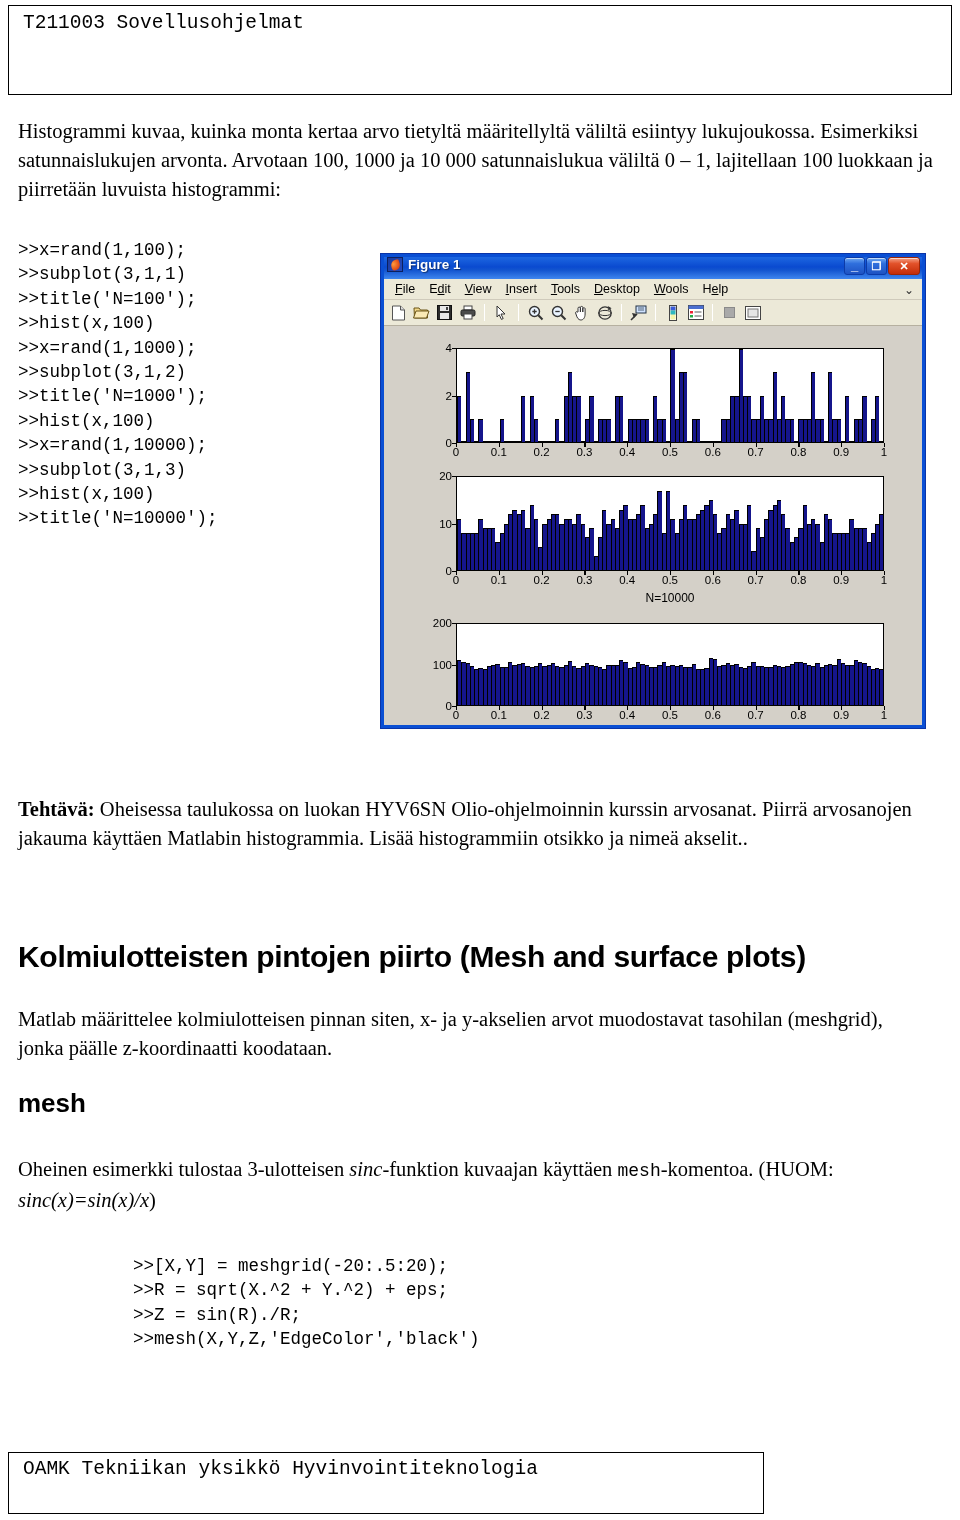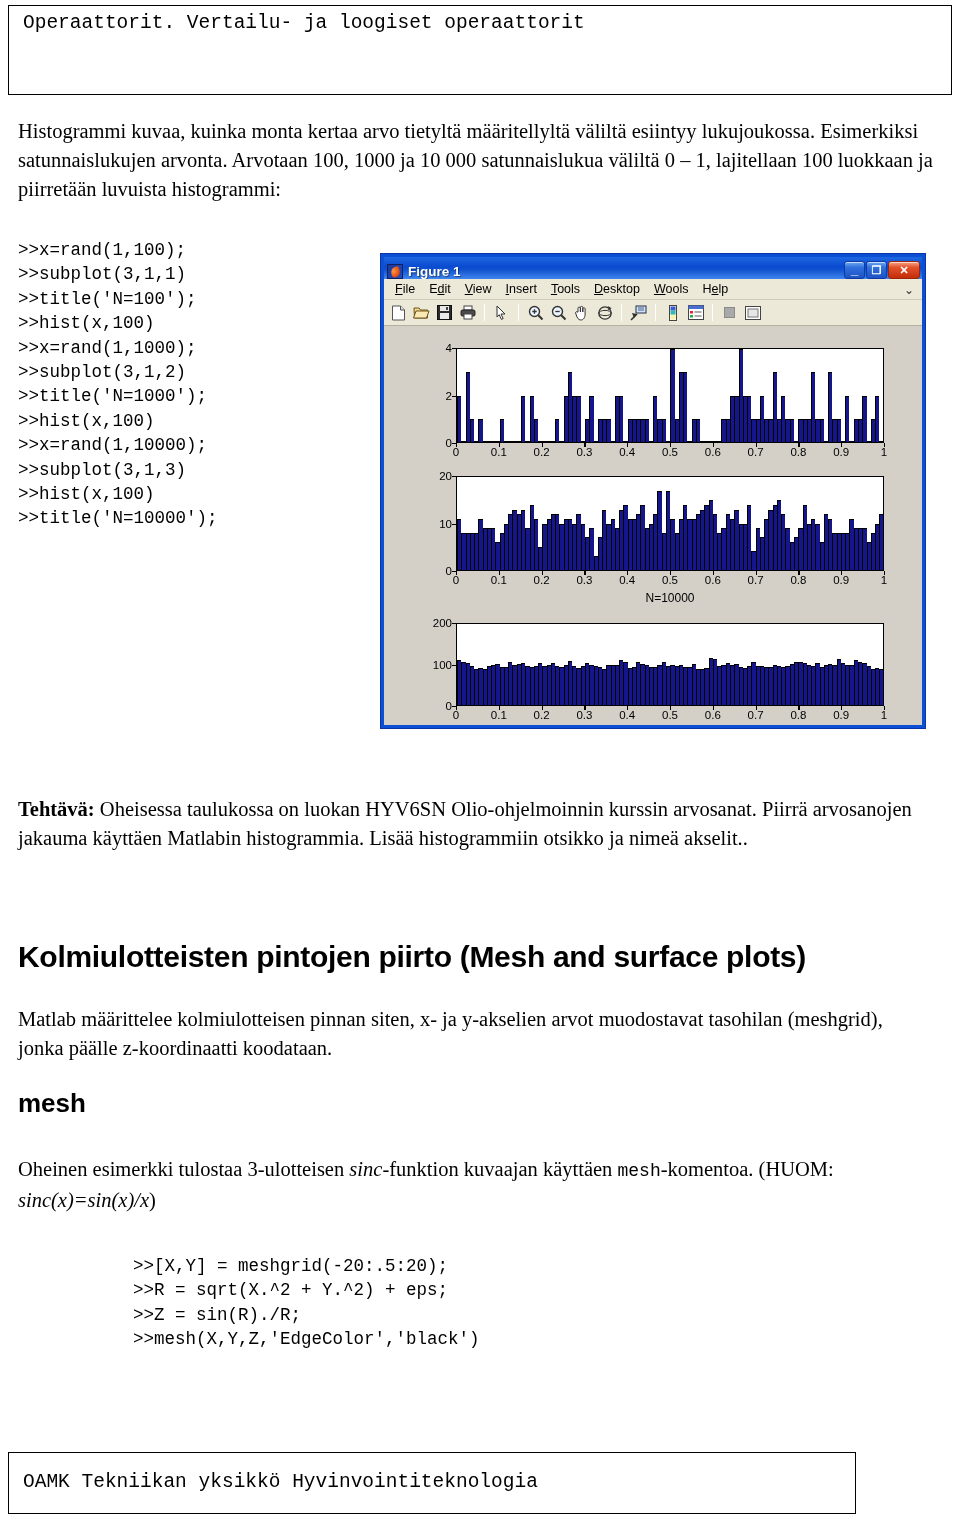--- a/index.html
+++ b/index.html
@@ -58,21 +58,21 @@
     left: 380px; top: 253px;
     width: 546px; height: 476px;
     background: #0a4fd4;
     border: 1px solid #0a34a8;
     padding: 3px 3px 3px 3px;
     box-shadow: 0 0 0 0 transparent;
   }
   #fig-titlebar {
     height: 22px;
     background: linear-gradient(to bottom,#1d67e0 0%,#0a4ad0 45%,#1355cf 60%,#3f86ef 100%);
-    display: flex; align-items: flex-end;
+    display: flex; align-items: flex-start;
     padding: 0 2px 0 3px;
     position: relative;
   }
   #fig-icon {
     width: 16px; height: 15px;
     background: linear-gradient(135deg,#1b3a9c 0%,#2349bd 100%);
     border:1px solid #0b2060;
     margin-right: 5px;
     position: relative;
     flex: 0 0 auto;
@@ -249,36 +249,36 @@
     font-family:"Liberation Mono", monospace;
     font-size:17.5px;
     line-height:24.4px;
     white-space:pre;
   }
 
   
   #footer-box {
     position:absolute;
     left:8px; top:1452px;
-    width:848px; height:62px;
+    width:756px; height:62px;
     border:1px solid #000;
-    padding: 16px 10px 0 14px;
+    padding: 3px 10px 0 14px;
   }
   #footer-box .fline {
     font-family:"Liberation Mono", monospace;
     font-size:19.5px;
     line-height:27px;
     white-space:pre;
   }
 </style>
 </head>
 <body>
 
 <div id="header-box">
-  <div class="hline">Operaattorit. Vertailu- ja loogiset operaattorit</div>
+  <div class="hline">T211003 Sovellusohjelmat</div>
 </div>
 
 <div id="intro-para">Histogrammi kuvaa, kuinka monta kertaa arvo tietyltä määritellyltä väliltä esiintyy lukujoukossa. Esimerkiksi satunnaislukujen arvonta. Arvotaan 100, 1000 ja 10 000 satunnaislukua väliltä 0 – 1, lajitellaan 100 luokkaan ja piirretään luvuista histogrammi:</div>
 
 <div id="code-block-1">&gt;&gt;x=rand(1,100);
 &gt;&gt;subplot(3,1,1)
 &gt;&gt;title('N=100');
 &gt;&gt;hist(x,100)
 &gt;&gt;x=rand(1,1000);
 &gt;&gt;subplot(3,1,2)

